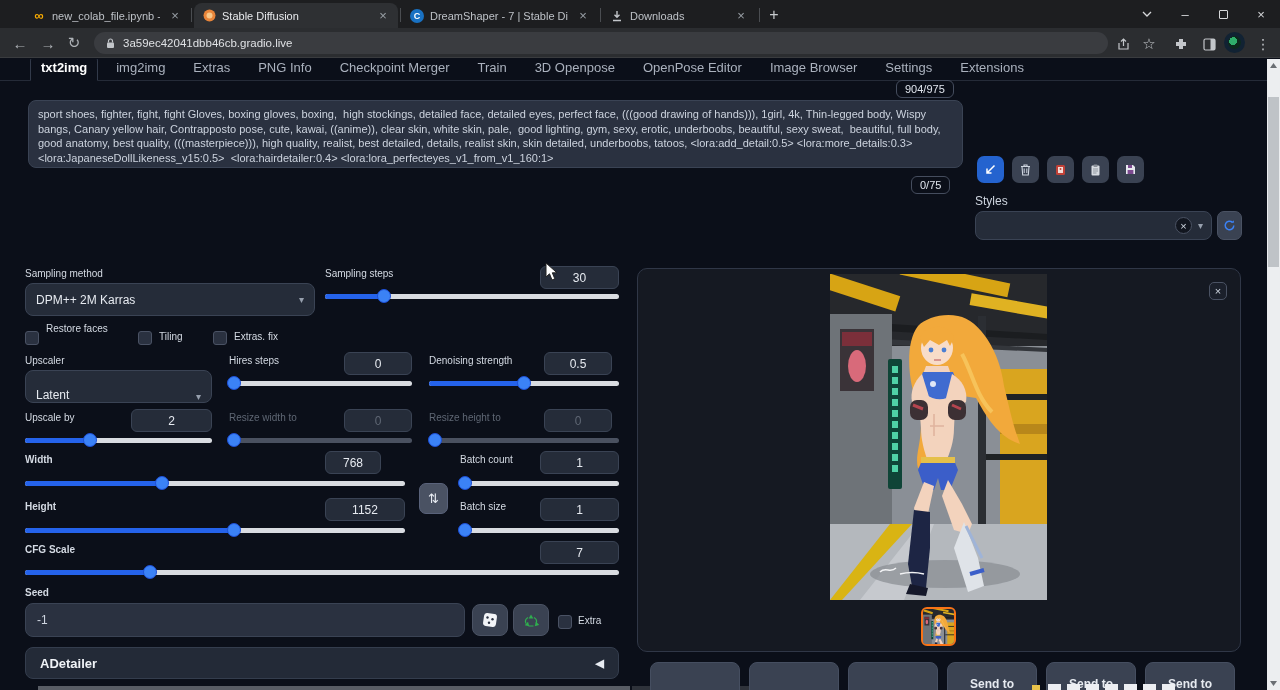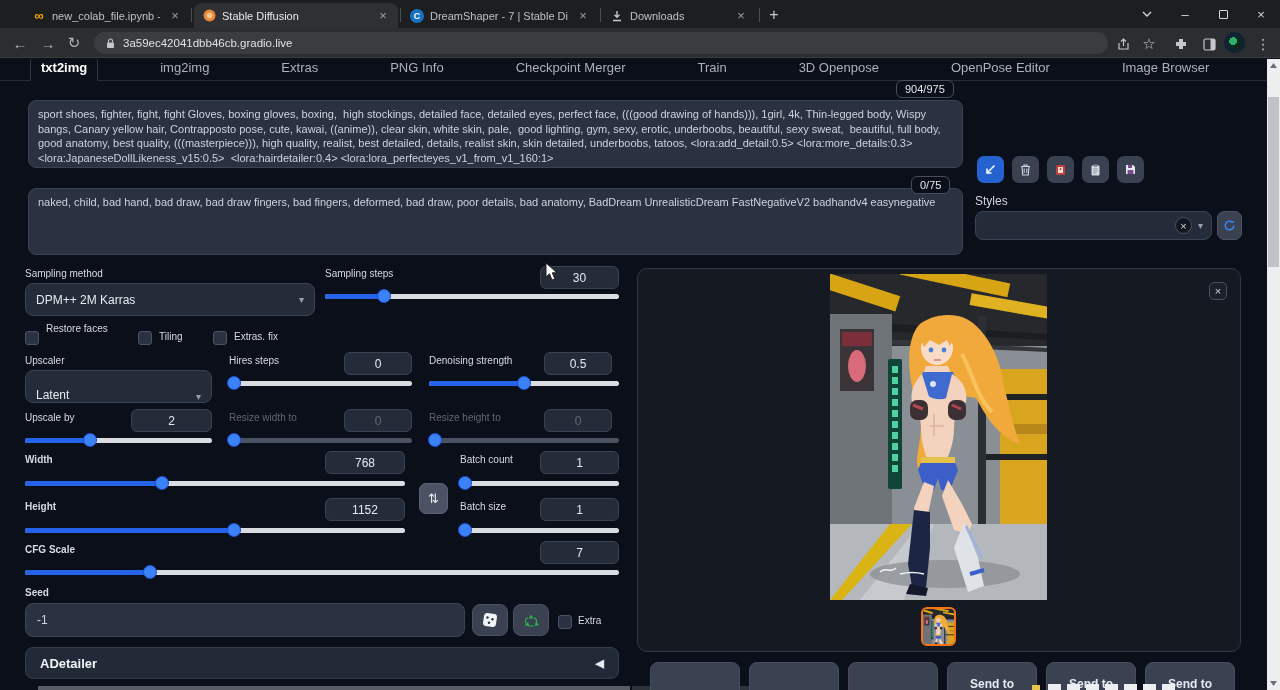--- a/index.html
+++ b/index.html
@@ -35,21 +35,21 @@
   
   #page { position:absolute; left:0; top:59px; width:1267px; height:631px; background:#0b0f19; overflow:hidden; color:#d5dae3; }
 
   
   #pagescroll { position:absolute; left:1267px; top:59px; width:13px; height:631px; background:#eceef0; }
   #pagescroll .thumb { position:absolute; left:1px; top:38px; width:11px; height:170px; background:#bfc3c7; }
   .scar { position:absolute; left:0; width:13px; height:13px; display:flex; align-items:center; justify-content:center; }
   .scar svg { display:block; }
 
   
-  #sdnav { position:absolute; left:0; top:0; width:1267px; height:22px; border-bottom:1px solid #252b38; display:flex; align-items:flex-end; padding-left:30px;gap:44px; }
+  #sdnav { position:absolute; left:0; top:0; width:1267px; height:22px; border-bottom:1px solid #252b38; display:flex; align-items:flex-end; padding-left:30px; }
   .sdtab { font-size:13px; color:#aab1bd; padding:3px 10px 5px; margin-right:8px; white-space:nowrap; }
   .sdtab.active { color:#fff; font-weight:bold; border:1px solid #323a4a; border-bottom:1px solid #0b0f19; border-radius:5px 5px 0 0; margin-bottom:-1px; }
 
   
   .counter { position:absolute; background:#0b0f19; border:1px solid #454d5e; border-radius:6px; color:#dfe4ec;
     font-size:11px; padding:2px 8px; z-index:5; }
 
   
   .promptbox { position:absolute; left:28px; width:935px; background:#2a3140; border:1px solid #3a4354; border-radius:8px; }
   .promptbox textarea { width:100%; height:100%; background:transparent; border:none; outline:none; resize:none;
@@ -223,23 +223,20 @@
       <span class="sdtab">Image Browser</span>
       <span class="sdtab">Settings</span>
       <span class="sdtab">Extensions</span>
     </div>
 
     <div class="counter" style="left:896px; top:21px;">904/975</div>
     <div class="promptbox" style="top:41px; height:68px;">
       <textarea spellcheck="false" style="">sport shoes, fighter, fight, fight Gloves, boxing gloves, boxing,  high stockings, detailed face, detailed eyes, perfect face, (((good drawing of hands))), 1girl, 4k, Thin-legged body, Wispy bangs, Canary yellow hair, Contrapposto pose, cute, kawai, ((anime)), clear skin, white skin, pale,  good lighting, gym, sexy, erotic, underboobs, beautiful, sexy sweat,  beautiful, full body, good anatomy, best quality, (((masterpiece))), high quality, realist, best detailed, details, realist skin, skin detailed, underboobs, tatoos, &lt;lora:add_detail:0.5&gt; &lt;lora:more_details:0.3&gt; &lt;lora:JapaneseDollLikeness_v15:0.5&gt;  &lt;lora:hairdetailer:0.4&gt; &lt;lora:lora_perfecteyes_v1_from_v1_160:1&gt;</textarea>
     </div>
     <div class="counter" style="left:911px; top:117px;">0/75</div>
-    <div class="promptbox" style="top:129px; height:67px;">
-      <textarea spellcheck="false" style="">naked, child, bad hand, bad draw, bad draw fingers, bad fingers, deformed, bad draw, poor details, bad anatomy, BadDream UnrealisticDream FastNegativeV2 badhandv4 easynegative</textarea>
-    </div>
 
     <div class="minibtn blue" style="left:977px;">
       <svg width="11" height="11" viewBox="0 0 11 11">
           <path d="M9.5 1.5L2 9M2 4.5V9h4.5" stroke="#fff" stroke-width="1.5" fill="none"></path>
         </svg>
     </div>
     <div class="minibtn" style="left:1012px;">
       <svg width="11" height="12" viewBox="0 0 11 12">
           <path d="M1 2.5h9M4 2.5V1h3v1.5M2 2.5l.7 8.5h5.6l.7-8.5" stroke="#cfd6e0" fill="none" stroke-width="1.1"></path>
           <path d="M4.2 4.5v4.5M6.8 4.5v4.5" stroke="#cfd6e0" stroke-width="1"></path>
@@ -346,21 +343,21 @@
     <div class="numbox dim" style="left:544px; top:350px; width:68px;">0</div>
     <div class="slider disabled" style="left:429px; top:376px; width:190px;">
       <div class="track">
           <div class="fill" style="width: 3%;">
             <div class="handle"></div>
           </div>
         </div>
     </div>
 
     <div class="lbl" style="left:25px; top:395px; font-weight:bold;">Width</div>
-    <div class="numbox" style="left:325px; top:392px; width:80px;">768</div>
+    <div class="numbox" style="left:325px; top:392px; width:56px;">768</div>
     <div class="slider" style="left:25px; top:419px; width:380px;">
       <div class="track">
           <div class="fill" style="width: 36%;">
             <div class="handle"></div>
           </div>
         </div>
     </div>
     <div class="lbl" style="left:460px; top:395px;">Batch count</div>
     <div class="numbox" style="left:540px; top:392px; width:79px;">1</div>
     <div class="slider" style="left:460px; top:419px; width:159px;">

